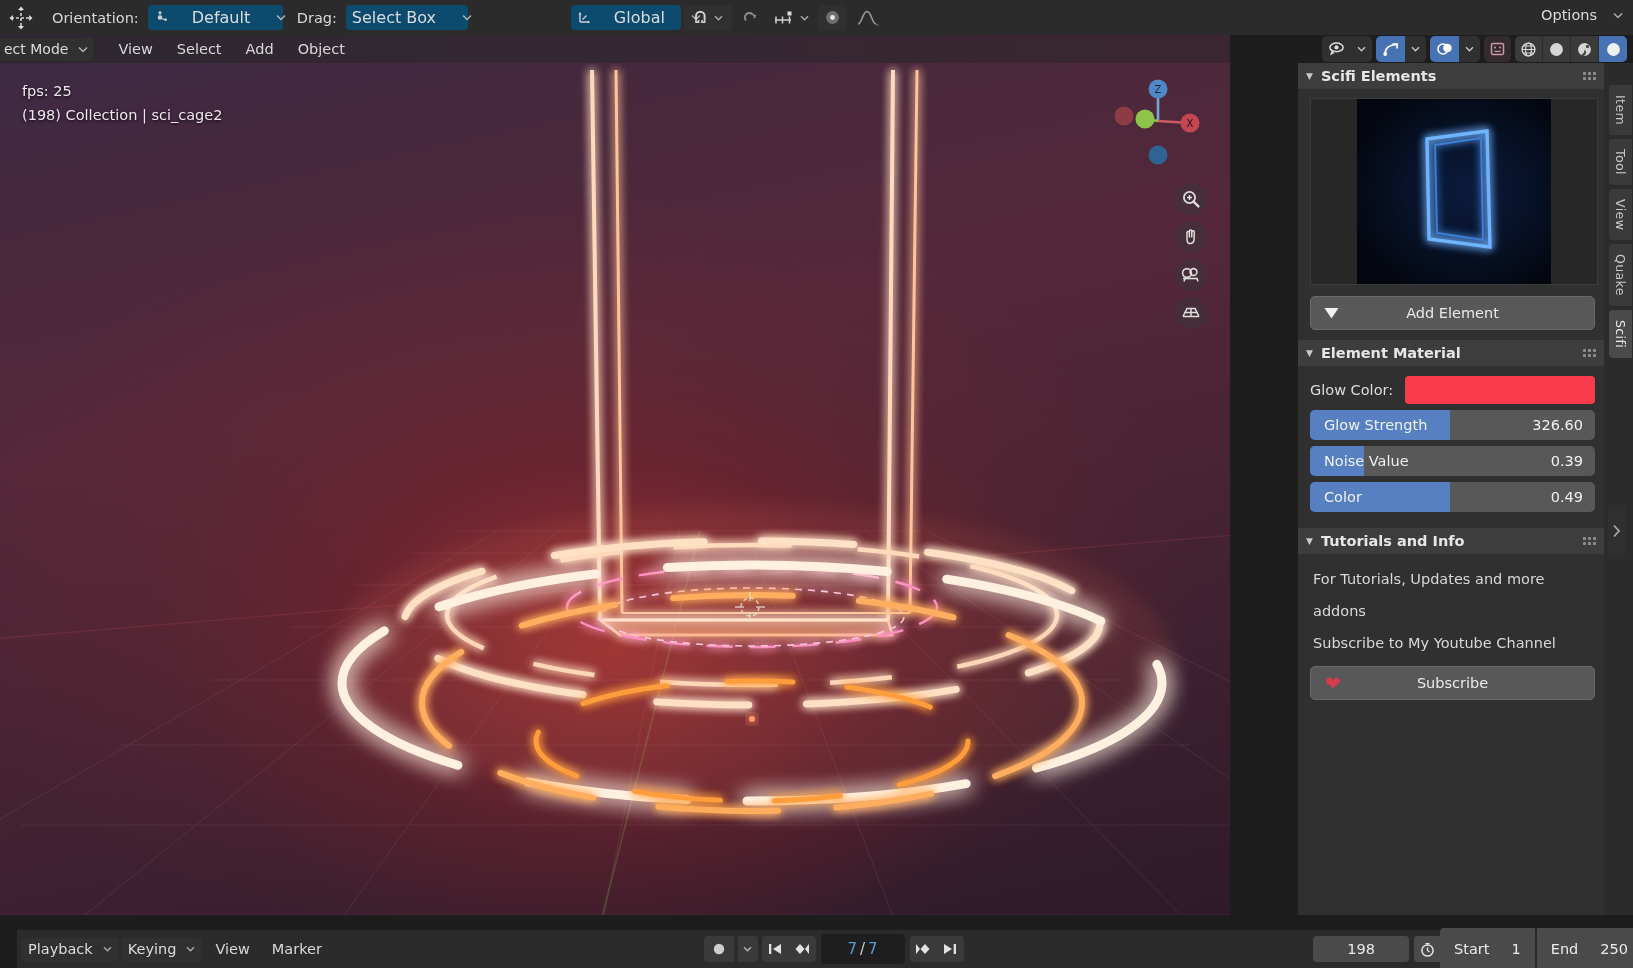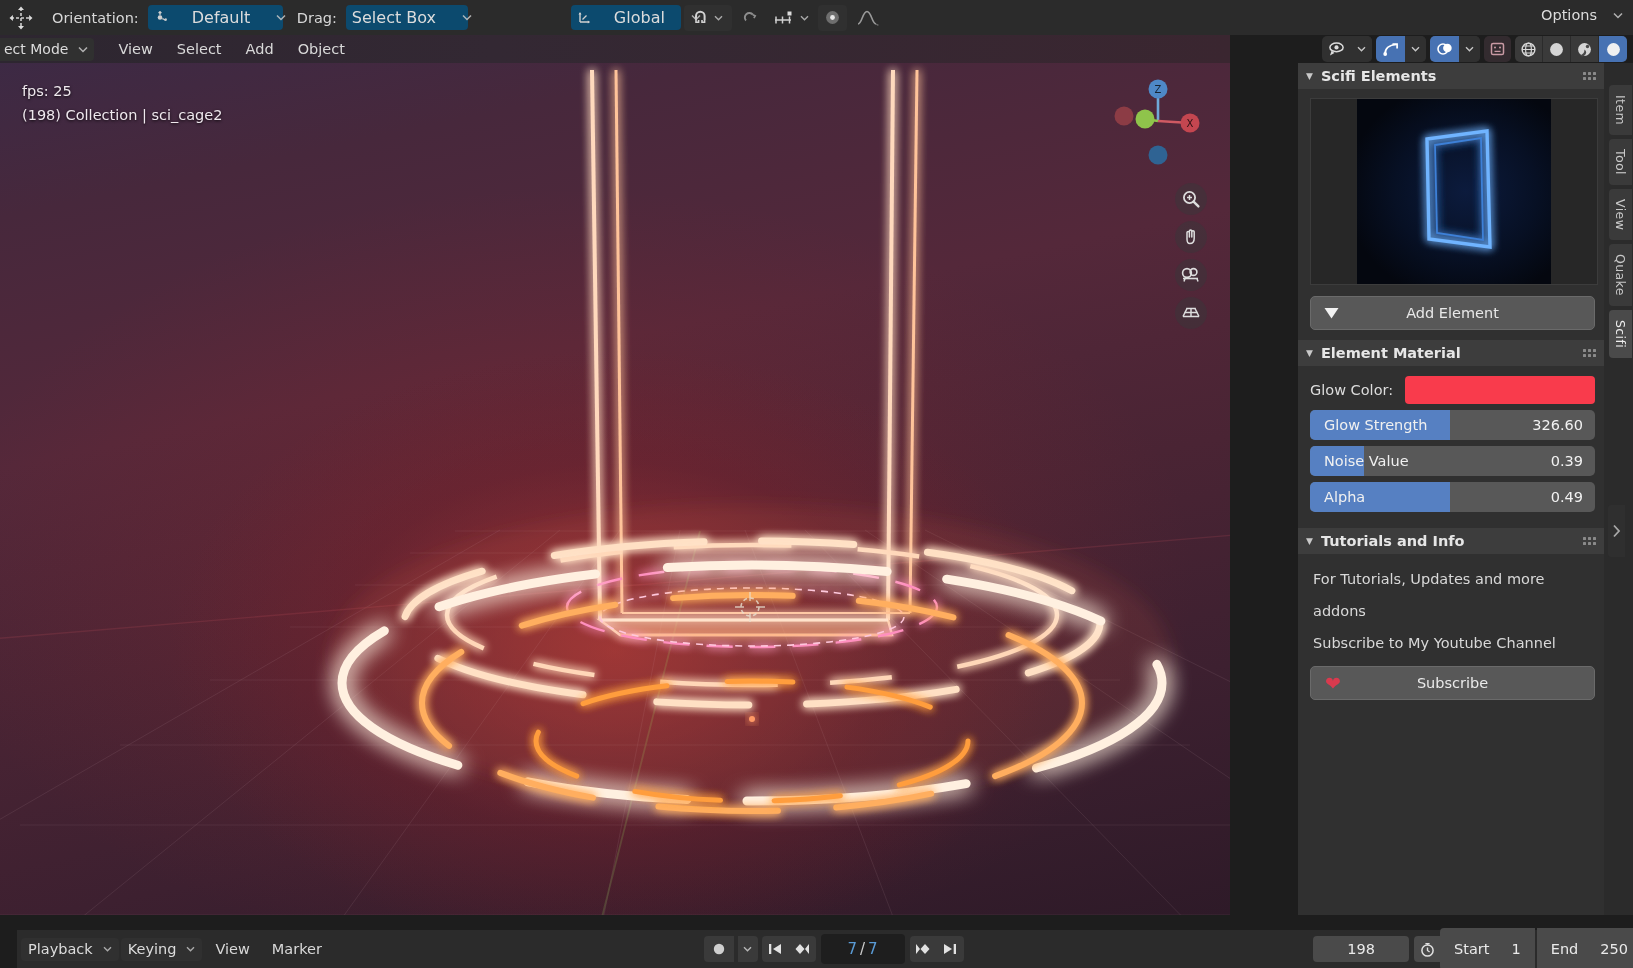--- a/index.html
+++ b/index.html
@@ -650,21 +650,21 @@
         <span class="s-label">Glow Strength</span>
         <span class="s-val">326.60</span>
       </div>
       <div class="slider">
         <span class="fill" style="width:19%"></span>
         <span class="s-label">Noise Value</span>
         <span class="s-val">0.39</span>
       </div>
       <div class="slider">
         <span class="fill" style="width:49%"></span>
-        <span class="s-label">Alpha</span>
+        <span class="s-label">Color</span>
         <span class="s-val">0.49</span>
       </div>
     </div>
 
     <div class="panel-head">
       <span class="tri">▼</span>
       <span class="ptitle">Tutorials and Info</span>
       <span class="grip">
           <i></i>
           <i></i>

